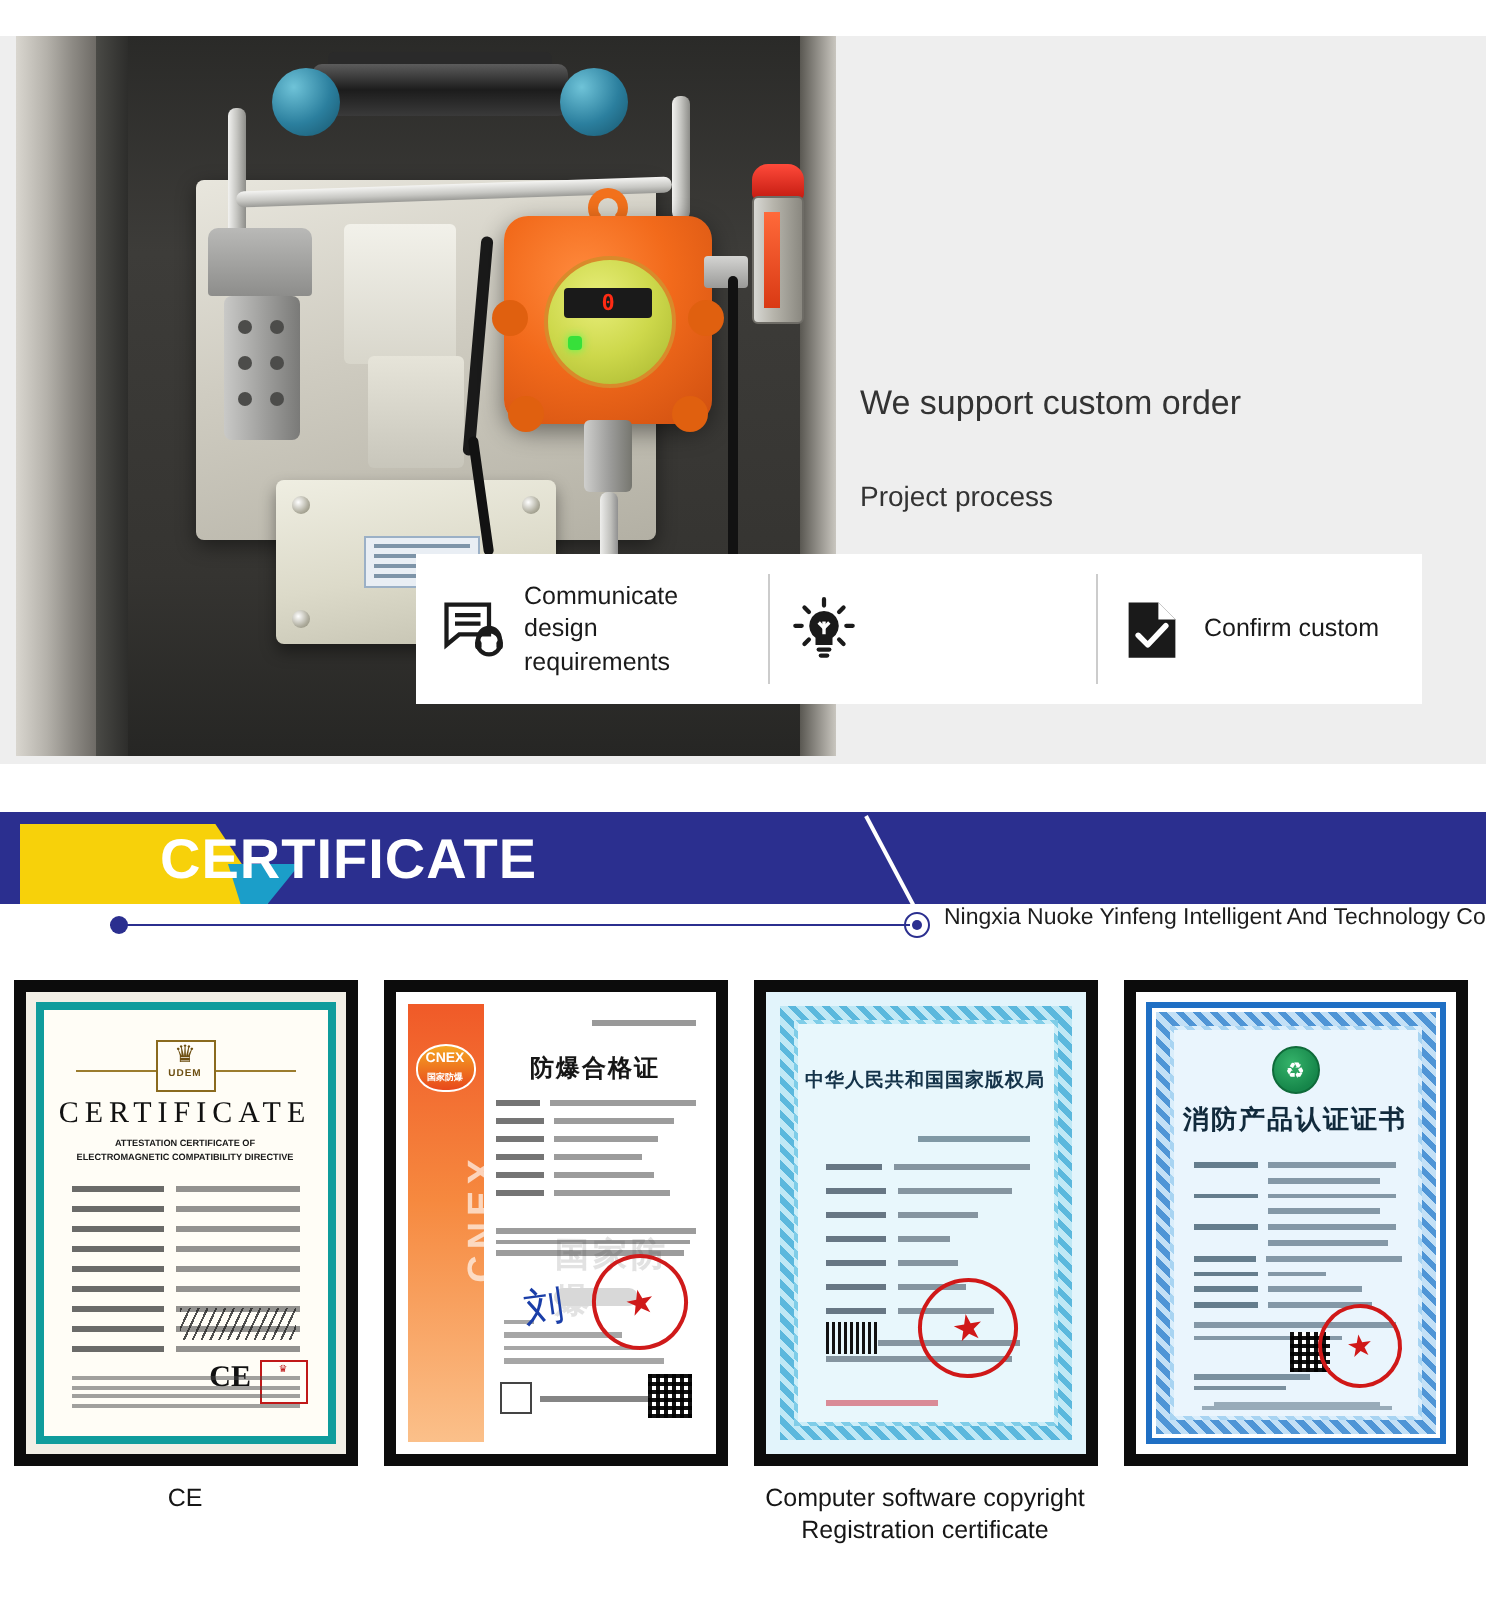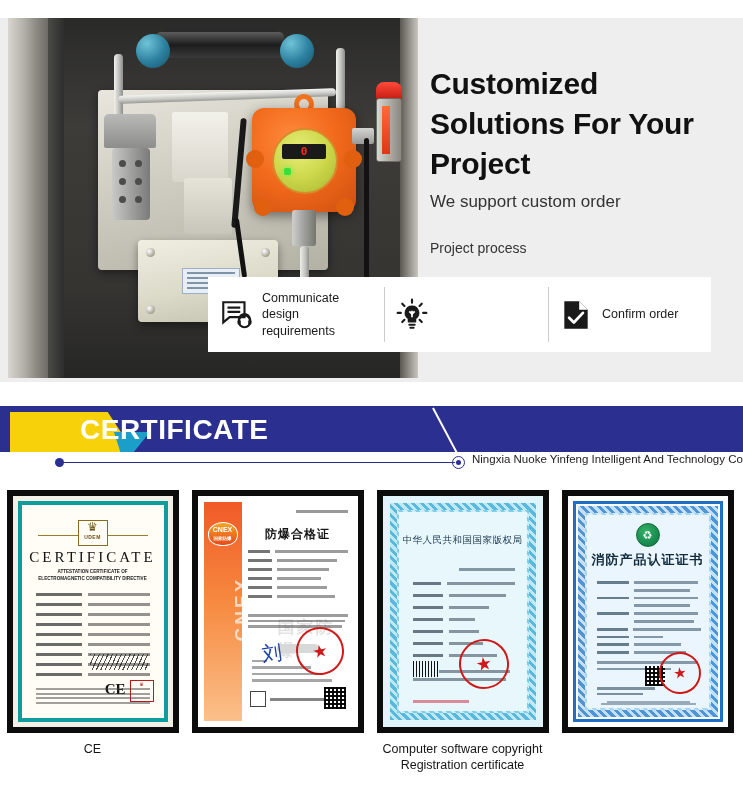--- a/index.html
+++ b/index.html
@@ -423,21 +423,21 @@
     background:
       repeating-linear-gradient(45deg,#7fcde8 0 3px,#cdeef8 3px 6px) padding-box,
       repeating-linear-gradient(45deg,#5bb8dd 0 3px,#bfe8f5 3px 6px) border-box;
   }
   .c3-face {
     position: absolute; left: 16px; top: 16px; right: 16px; bottom: 16px;
     background: #e8f7fc;
   }
   .c3-t1 {
     position: absolute; left: 0; right: 0; top: 22px; text-align: center;
-    font-size: 9.5px; font-weight: normal; color: #15344a; letter-spacing: .5px;
+    font-size: 9.5px; font-weight: bold; color: #15344a; letter-spacing: .5px;
   }
   .c3-t2 {
     position: absolute; left: 0; right: 0; top: 38px; text-align: center;
     font-size: 12px; font-weight: bold; color: #12303f; letter-spacing: 1px;
   }
   .c3-no { position: absolute; right: 12px; top: 56px; height: 3px; width: 56px; background: #3a5a6a; opacity: .6; }
   .c3-rows { position: absolute; left: 14px; right: 12px; top: 70px; }
   .c3-row { display: flex; gap: 6px; margin-bottom: 9px; align-items: center; }
   .c3-row .k { width: 30px; height: 3px; background: #234; opacity: .65; }
   .c3-row .v { height: 3px; background: #234; opacity: .5; }
@@ -577,21 +577,20 @@
 
       <div class="beacon-cap"></div>
       <div class="beacon-body"></div>
       <div class="beacon-stripe"></div>
 
       <div class="wire" style="left:356px;top:120px;width:5px;height:150px"></div>
       <div class="wire" style="left:230px;top:200px;width:5px;height:60px;transform:rotate(-8deg)"></div>
     </div>
   </div>
 
-  <div class="headline">Customized Solutions For Your Project</div>
   <div class="sub1">We support custom order</div>
   <div class="sub2">Project process</div>
 
 
   <div class="proc-strip">
     <div class="proc-card c1">
       <span class="ico">
         <svg viewBox="0 0 32 32" fill="none" stroke="currentColor" stroke-width="2">
           <path d="M4 4h20v14H10l-6 5z" fill="none"></path>
           <path d="M8 9h12M8 13h12" stroke-width="2"></path>
@@ -618,21 +617,21 @@
       </span>
     </div>
     <div class="proc-card c3">
       <span class="ico">
         <svg viewBox="0 0 32 32" fill="currentColor">
           <path d="M5 3h14l8 8v18H5z"></path>
           <path d="M19 3v8h8z" fill="#fff"></path>
           <path d="M9.5 18.5l4.5 4.5 8.5-9" stroke="#fff" stroke-width="2.6" fill="none" stroke-linecap="round" stroke-linejoin="round"></path>
         </svg>
       </span>
-      <span class="lbl">Confirm order</span>
+      <span class="lbl">Confirm custom</span>
     </div>
   </div>
 </div>
 
 <div class="cert-banner">
   <div class="ban-yellow"></div>
   <div class="ban-teal"></div>
   <div class="ban-slash"></div>
   <div class="ban-title">CERTIFICATE</div>
 </div>

